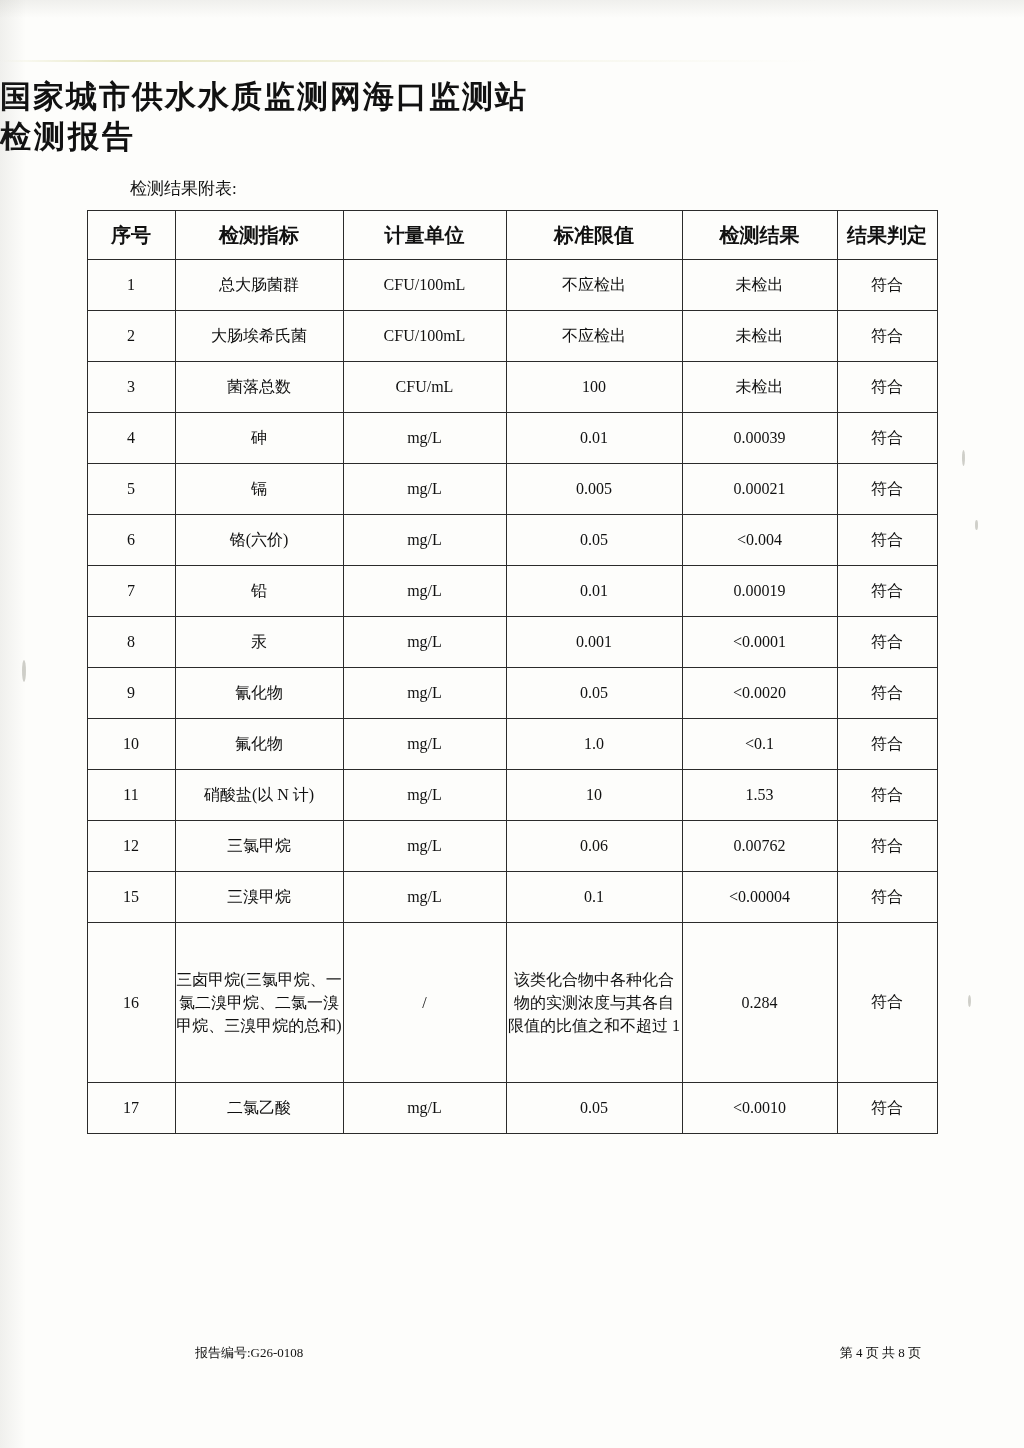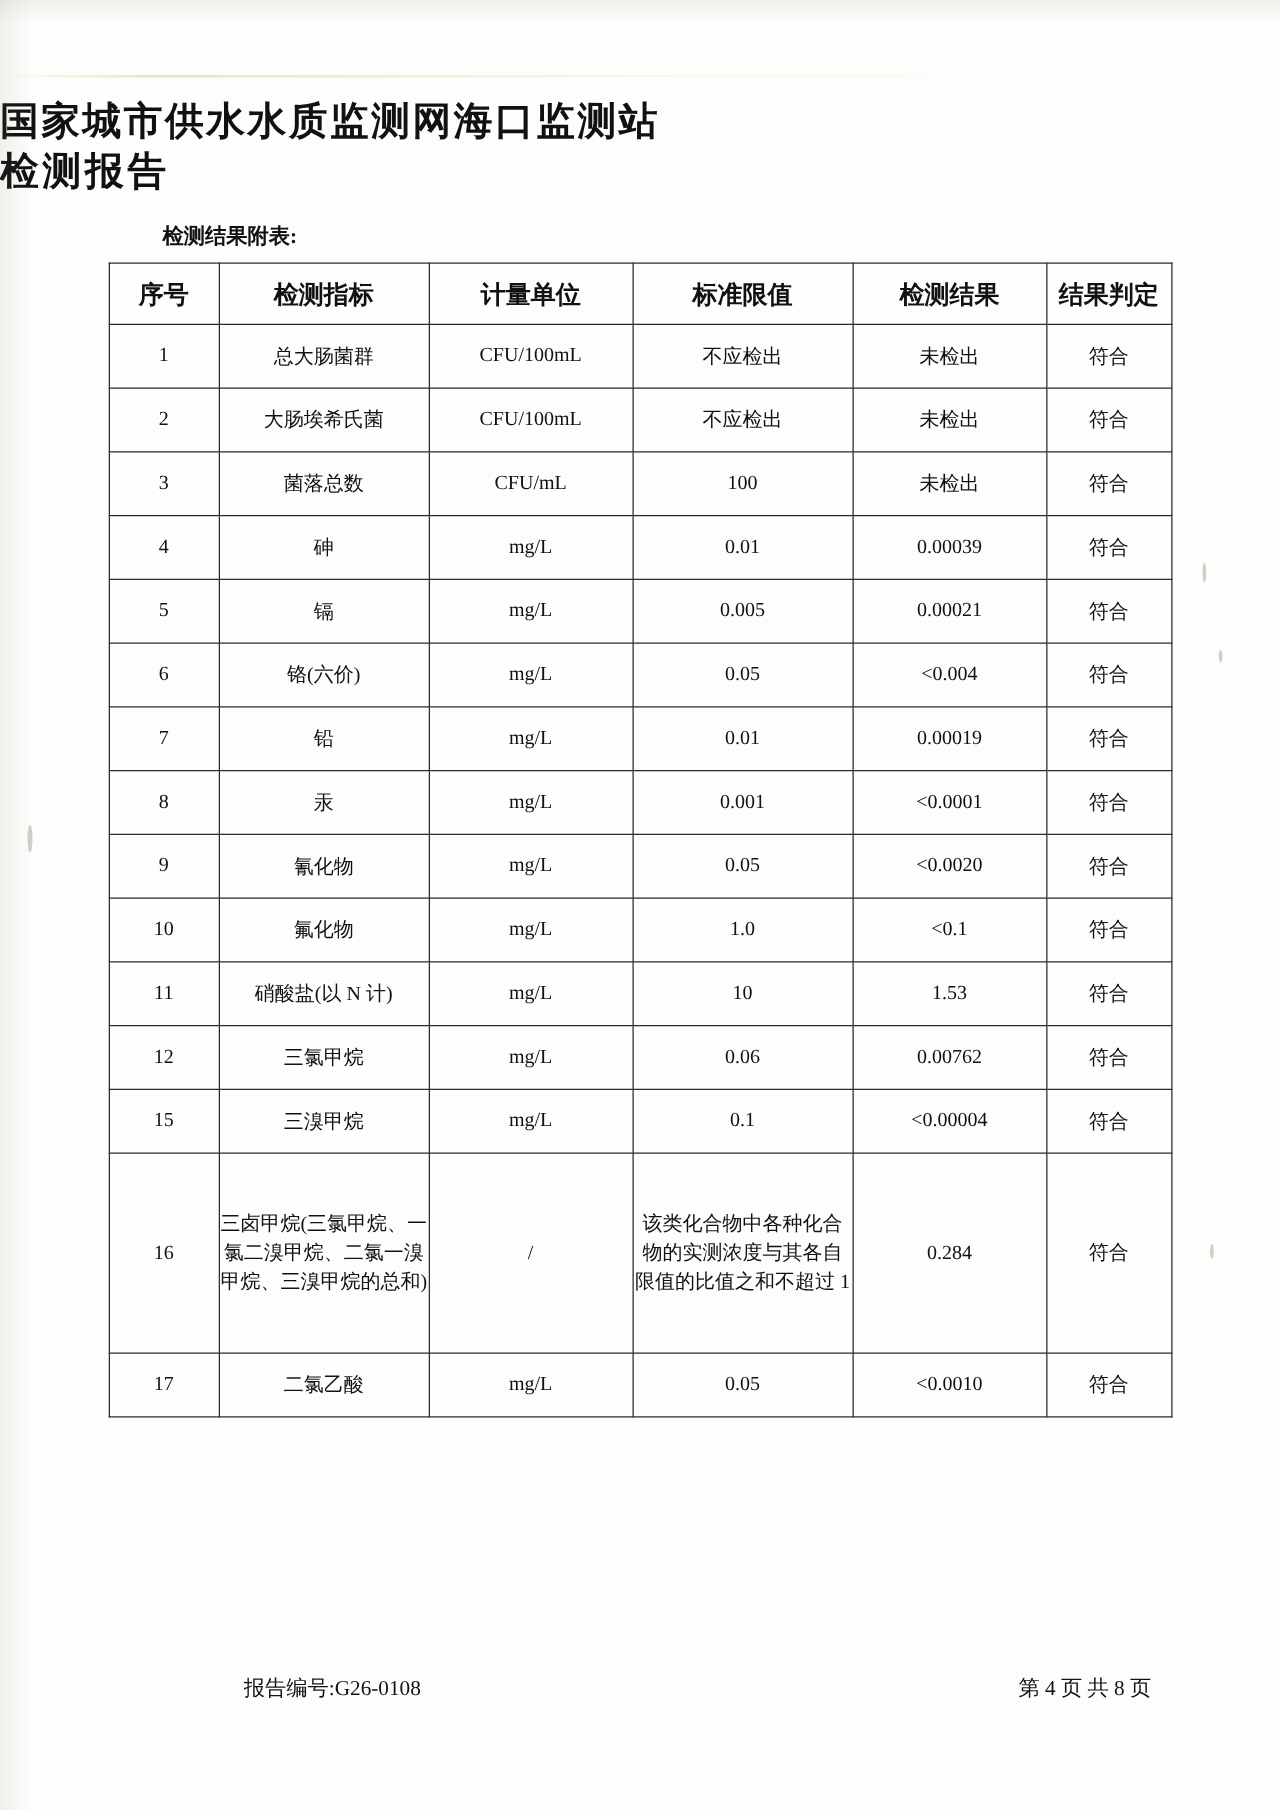--- a/index.html
+++ b/index.html
@@ -59,21 +59,21 @@
   }
   .title-line2 {
     font-size: 31px;
     line-height: 1.3;
     letter-spacing: 3px;
   }
   .subtitle {
     margin-top: 20px;
     margin-left: 130px;
     font-size: 17px;
-    font-weight: bold;
+    font-weight: normal;
   }
   table.report {
     border-collapse: collapse;
     margin: 10px auto 0 auto;
     width: 840px;
     table-layout: fixed;
   }
   table.report th, table.report td {
     border: 1px solid #2b2b2b;
     text-align: center;
@@ -102,21 +102,21 @@
   .col-unit  { width: 163px; }
   .col-limit { width: 176px; }
   .col-res   { width: 155px; }
   .col-ver   { width: 100px; }
 
   .footer {
     position: absolute;
     left: 0;
     right: 0;
     bottom: 86px;
-    font-size: 17px;
+    font-size: 13px;
     padding-left: 22px;
   }
   .footer-inner {
     width: 840px;
     margin: 0 auto;
     display: flex;
     justify-content: space-between;
   }
   .footer-left { margin-left: 92px; }
   .footer-right { margin-right: 22px; }

